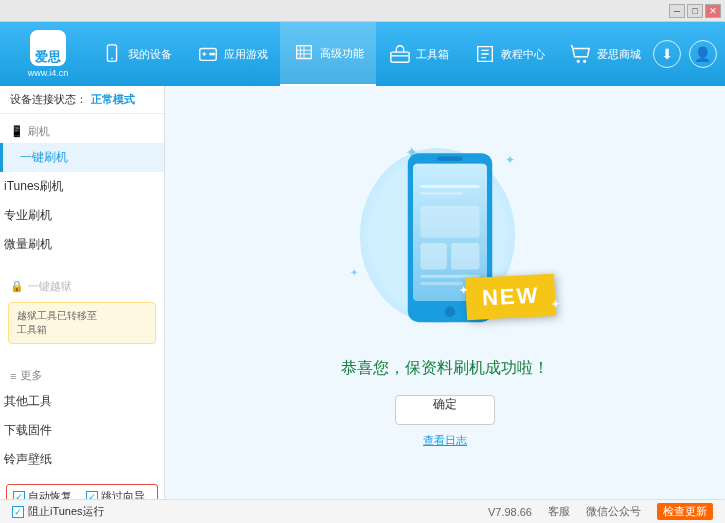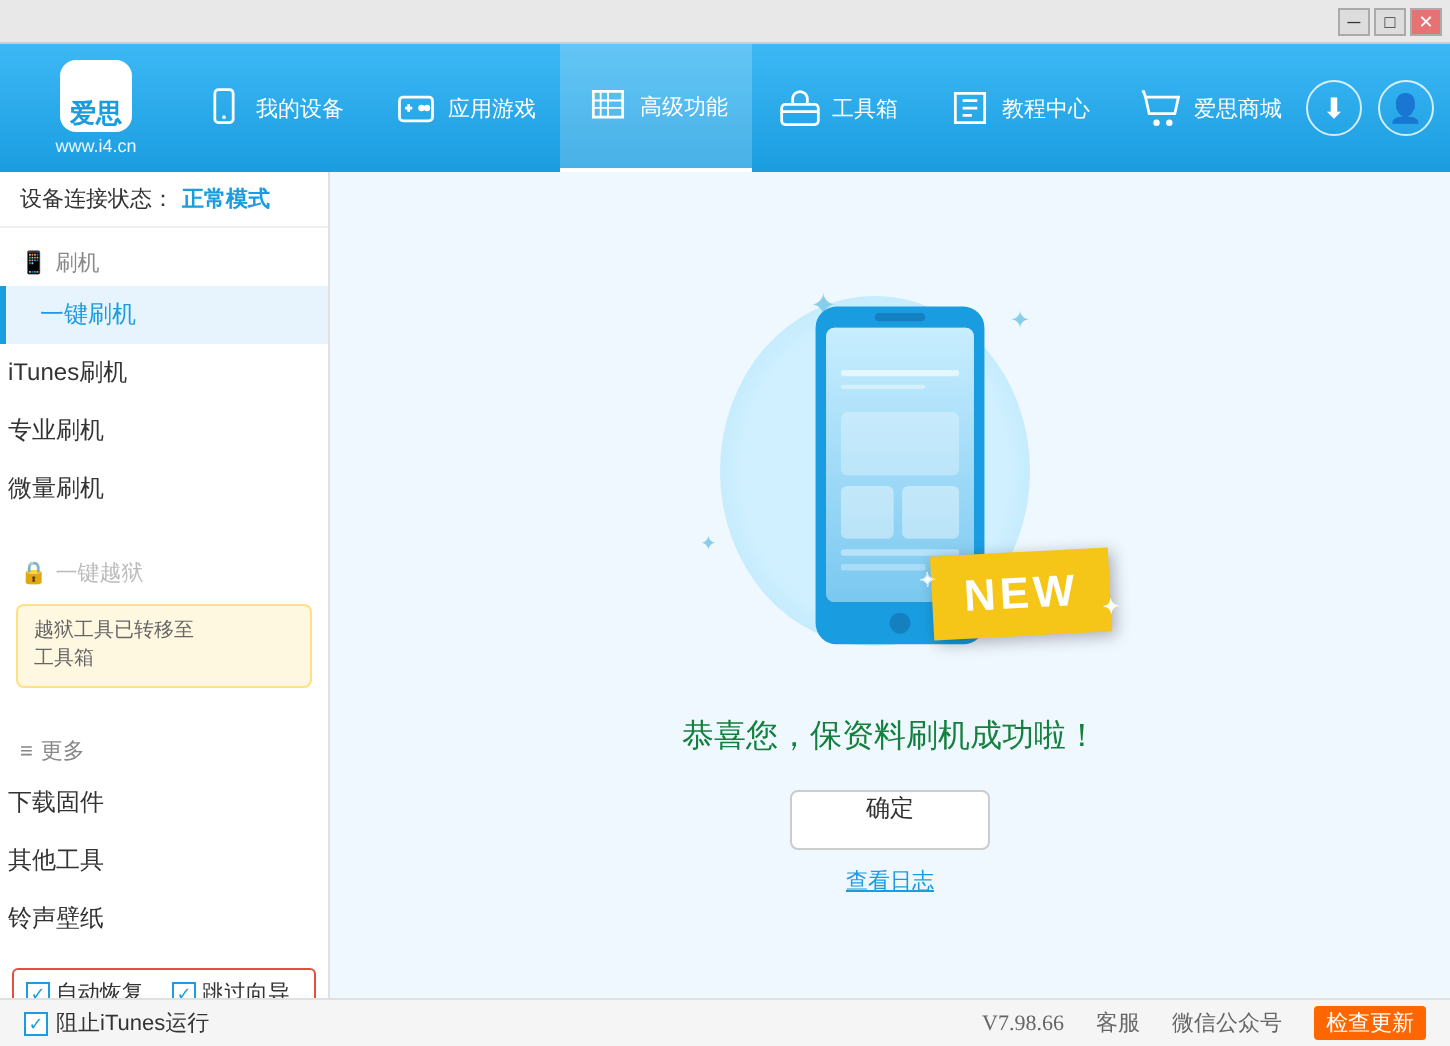--- a/index.html
+++ b/index.html
@@ -285,21 +285,20 @@
       align-items: center;
       gap: 4px;
       color: #333;
       cursor: pointer;
     }
     .footer-right {
       margin-left: auto;
       display: flex;
       gap: 16px;
       align-items: center;
-      font-family: Liberation Serif, serif;
     }
     .footer-link {
       cursor: pointer;
       color: #666;
     }
     .update-btn {
       background: #ff6600;
       color: white;
       padding: 1px 6px;
       border-radius: 2px;
@@ -449,24 +448,24 @@
     </div>
 
     <div class="sidebar-divider"></div>
 
     <div class="sidebar-section">
       <div class="sidebar-section-title">
         <span>≡</span>
         <span>更多</span>
       </div>
       <div class="sidebar-item">
+        <span>其他工具</span>
+      </div>
+      <div class="sidebar-item">
         <span>下载固件</span>
-      </div>
-      <div class="sidebar-item">
-        <span>其他工具</span>
       </div>
       <div class="sidebar-item">
         <span>铃声壁纸</span>
       </div>
     </div>
 
     <div class="device-checkbox-row" style="border: 1px solid #e74c3c; margin: 4px 6px; border-radius: 3px; padding: 4px 6px;">
       <label class="checkbox-item">
         <div class="checkbox-styled checked"></div>
         <span>自动恢复</span>

